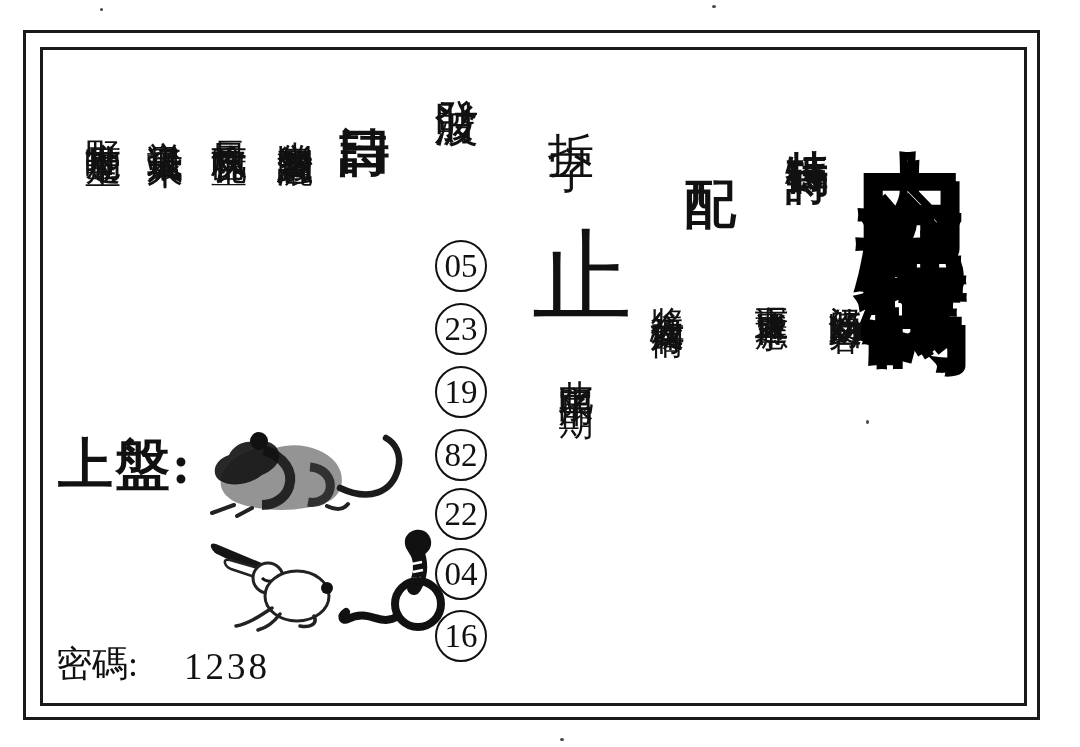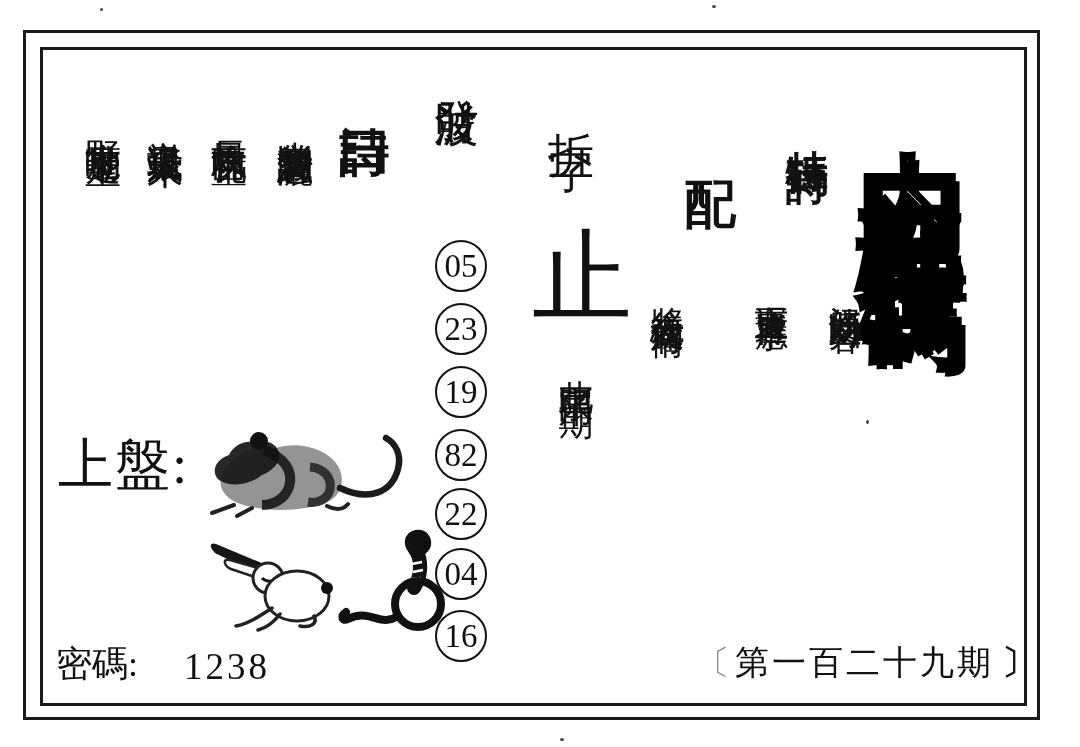--- a/index.html
+++ b/index.html
@@ -41,21 +41,21 @@
   }
   .poem-header{
     left:340px;top:86px;font-size:50px;font-weight:900;letter-spacing:8px;
     font-family:"DejaVu Sans", sans-serif;
   }
   .poem-col{font-size:36px;font-weight:400;letter-spacing:2px;top:112px;}
   .poem-col.c0{left:277px;}
   .poem-col.c1{left:211px;}
   .poem-col.c2{left:147px;}
   .poem-col.c3{left:85px;}
-  .plate-label{font-size:55px;font-weight:400;letter-spacing:2px;}
+  .plate-label{font-size:55px;font-weight:700;letter-spacing:2px;}
   .upper-plate{left:58px;top:437px;}
   .lower-plate{left:58px;top:537px;}
   .password-label{left:56px;top:646px;font-size:36px;font-weight:400;}
   .password-value{left:184px;top:648px;font-size:37px;letter-spacing:3px;}
   .issue-line{left:696px;top:646px;font-size:34px;font-weight:500;letter-spacing:3px;}
   .issue-line .bl{opacity:.55;font-weight:400;margin-right:2px;}
   .issue-line .br{font-weight:700;margin-left:8px;}
   .animal{position:absolute;}
   .speck{position:absolute;background:#444;border-radius:50%;}
 </style>
@@ -118,21 +118,18 @@
   <svg class="animal" style="left:334px;top:524px" width="118" height="110" viewBox="0 0 118 110">
     <path d="M72 24 C66 9 84 1 93 9 C100 16 98 27 89 31 L78 34 Z" fill="#111"></path>
     <path d="M84 30 C88 42 86 54 80 64" stroke="#111" stroke-width="14" fill="none" stroke-linecap="round"></path>
     <path d="M88 38 L78 40 M89 46 L79 48 M87 54 L78 55" stroke="#fff" stroke-width="2.5"></path>
     <circle cx="84" cy="80" r="23" stroke="#111" stroke-width="8" fill="none"></circle>
     <path d="M64 92 C46 104 36 84 14 95 C8 98 6 92 12 88" stroke="#111" stroke-width="8" fill="none" stroke-linecap="round"></path>
   </svg>
 
   <div class="h password-label">密碼:</div>
   <div class="h password-value">1238</div>
-  <div class="h issue-line">
-    <span class="bl">〔</span><span>第一百二十九期</span><span class="br">〕</span>
-  </div>
 
   <div class="speck" style="left:100px;top:8px;width:3px;height:3px"></div>
   <div class="speck" style="left:712px;top:5px;width:4px;height:3px"></div>
   <div class="speck" style="left:866px;top:420px;width:3px;height:4px"></div>
   <div class="speck" style="left:560px;top:738px;width:4px;height:3px"></div>
 </div>
 
 </body></html>

